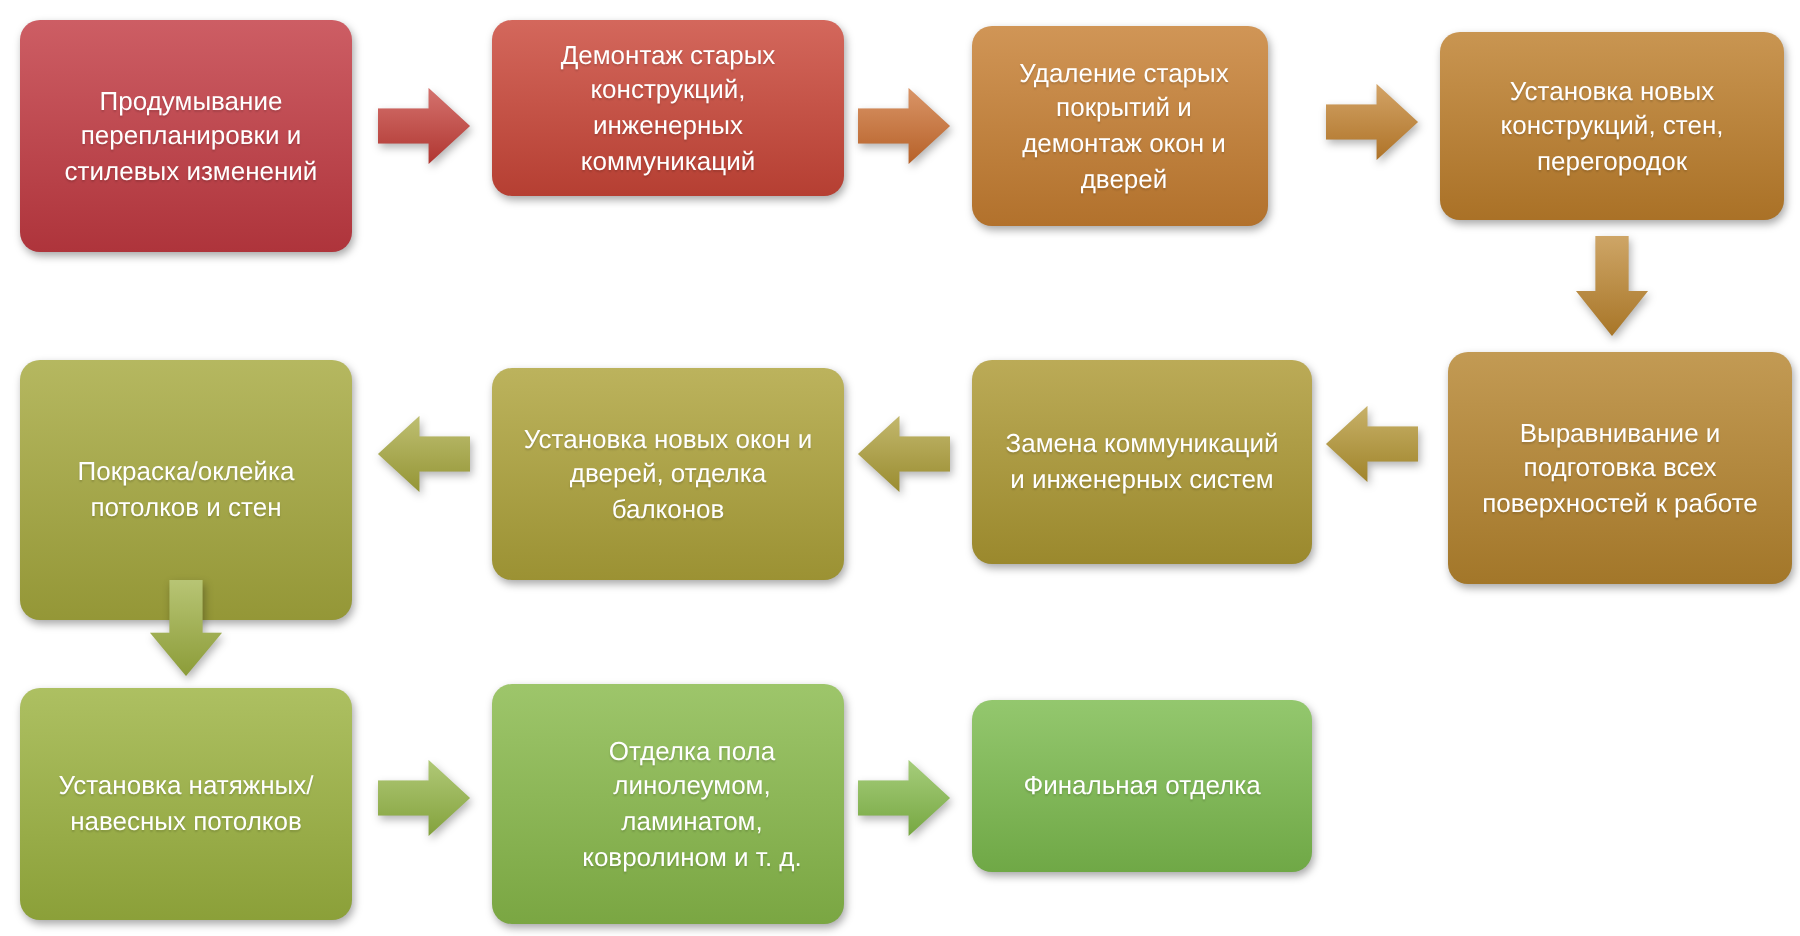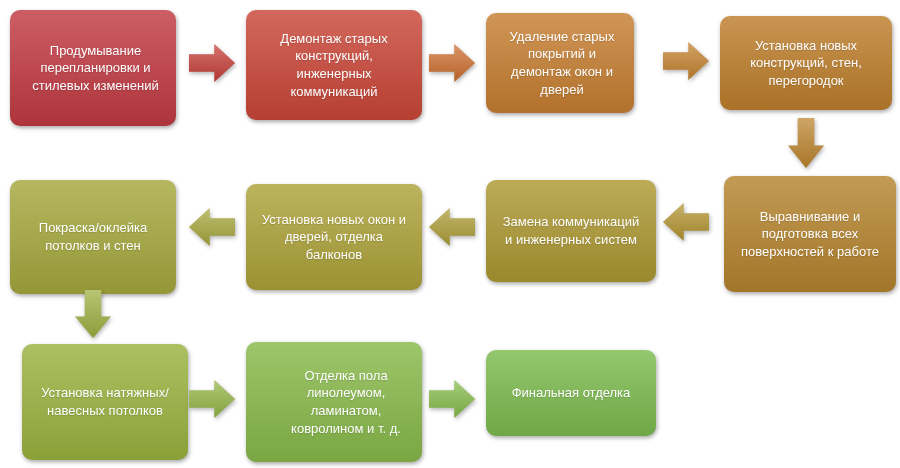--- a/index.html
+++ b/index.html
@@ -20,28 +20,28 @@
   .arrow{
     width:100%;height:100%;
     background-image:linear-gradient(rgba(255,255,255,.28),rgba(0,0,0,.10));
   }
   .arrow.right{clip-path:polygon(0 27%,55% 27%,55% 0,100% 50%,55% 100%,55% 73%,0 73%);}
   .arrow.left {clip-path:polygon(100% 27%,45% 27%,45% 0,0 50%,45% 100%,45% 73%,100% 73%);}
   .arrow.down {clip-path:polygon(27% 0,73% 0,73% 55%,100% 55%,50% 100%,0 55%,27% 55%);}
 
   
   .b1 {left:10px;  top:10px;  width:166px; height:116px;}
-  .b2 {left:246px; top:10px;  width:176px; height:110px;}
+  .b2 {left:246px; top:10px;  width:176px; height:88px;}
   .b3 {left:486px; top:13px;  width:148px; height:100px;padding-left:16px;}
   .b4 {left:720px; top:16px;  width:172px; height:94px;}
   .b5 {left:724px; top:176px; width:172px; height:116px;}
   .b6 {left:486px; top:180px; width:170px; height:102px;}
   .b7 {left:246px; top:184px; width:176px; height:106px;}
-  .b8 {left:10px;  top:180px; width:166px; height:114px;}
-  .b9 {left:22px;  top:344px; width:166px; height:116px;}
+  .b8 {left:10px;  top:180px; width:166px; height:130px;}
+  .b9 {left:10px;  top:344px; width:166px; height:116px;}
   .b10{left:246px; top:342px; width:176px; height:120px;}
   .b11{left:486px; top:350px; width:170px; height:86px;}
 
   
   .a1 {left:189px; top:44px;  width:46px; height:38px;}
   .a2 {left:429px; top:44px;  width:46px; height:38px;}
   .a3 {left:663px; top:42px;  width:46px; height:38px;}
   .a4 {left:788px; top:118px; width:36px; height:50px;}
   .a5 {left:663px; top:203px; width:46px; height:38px;}
   .a6 {left:429px; top:208px; width:46px; height:38px;}

